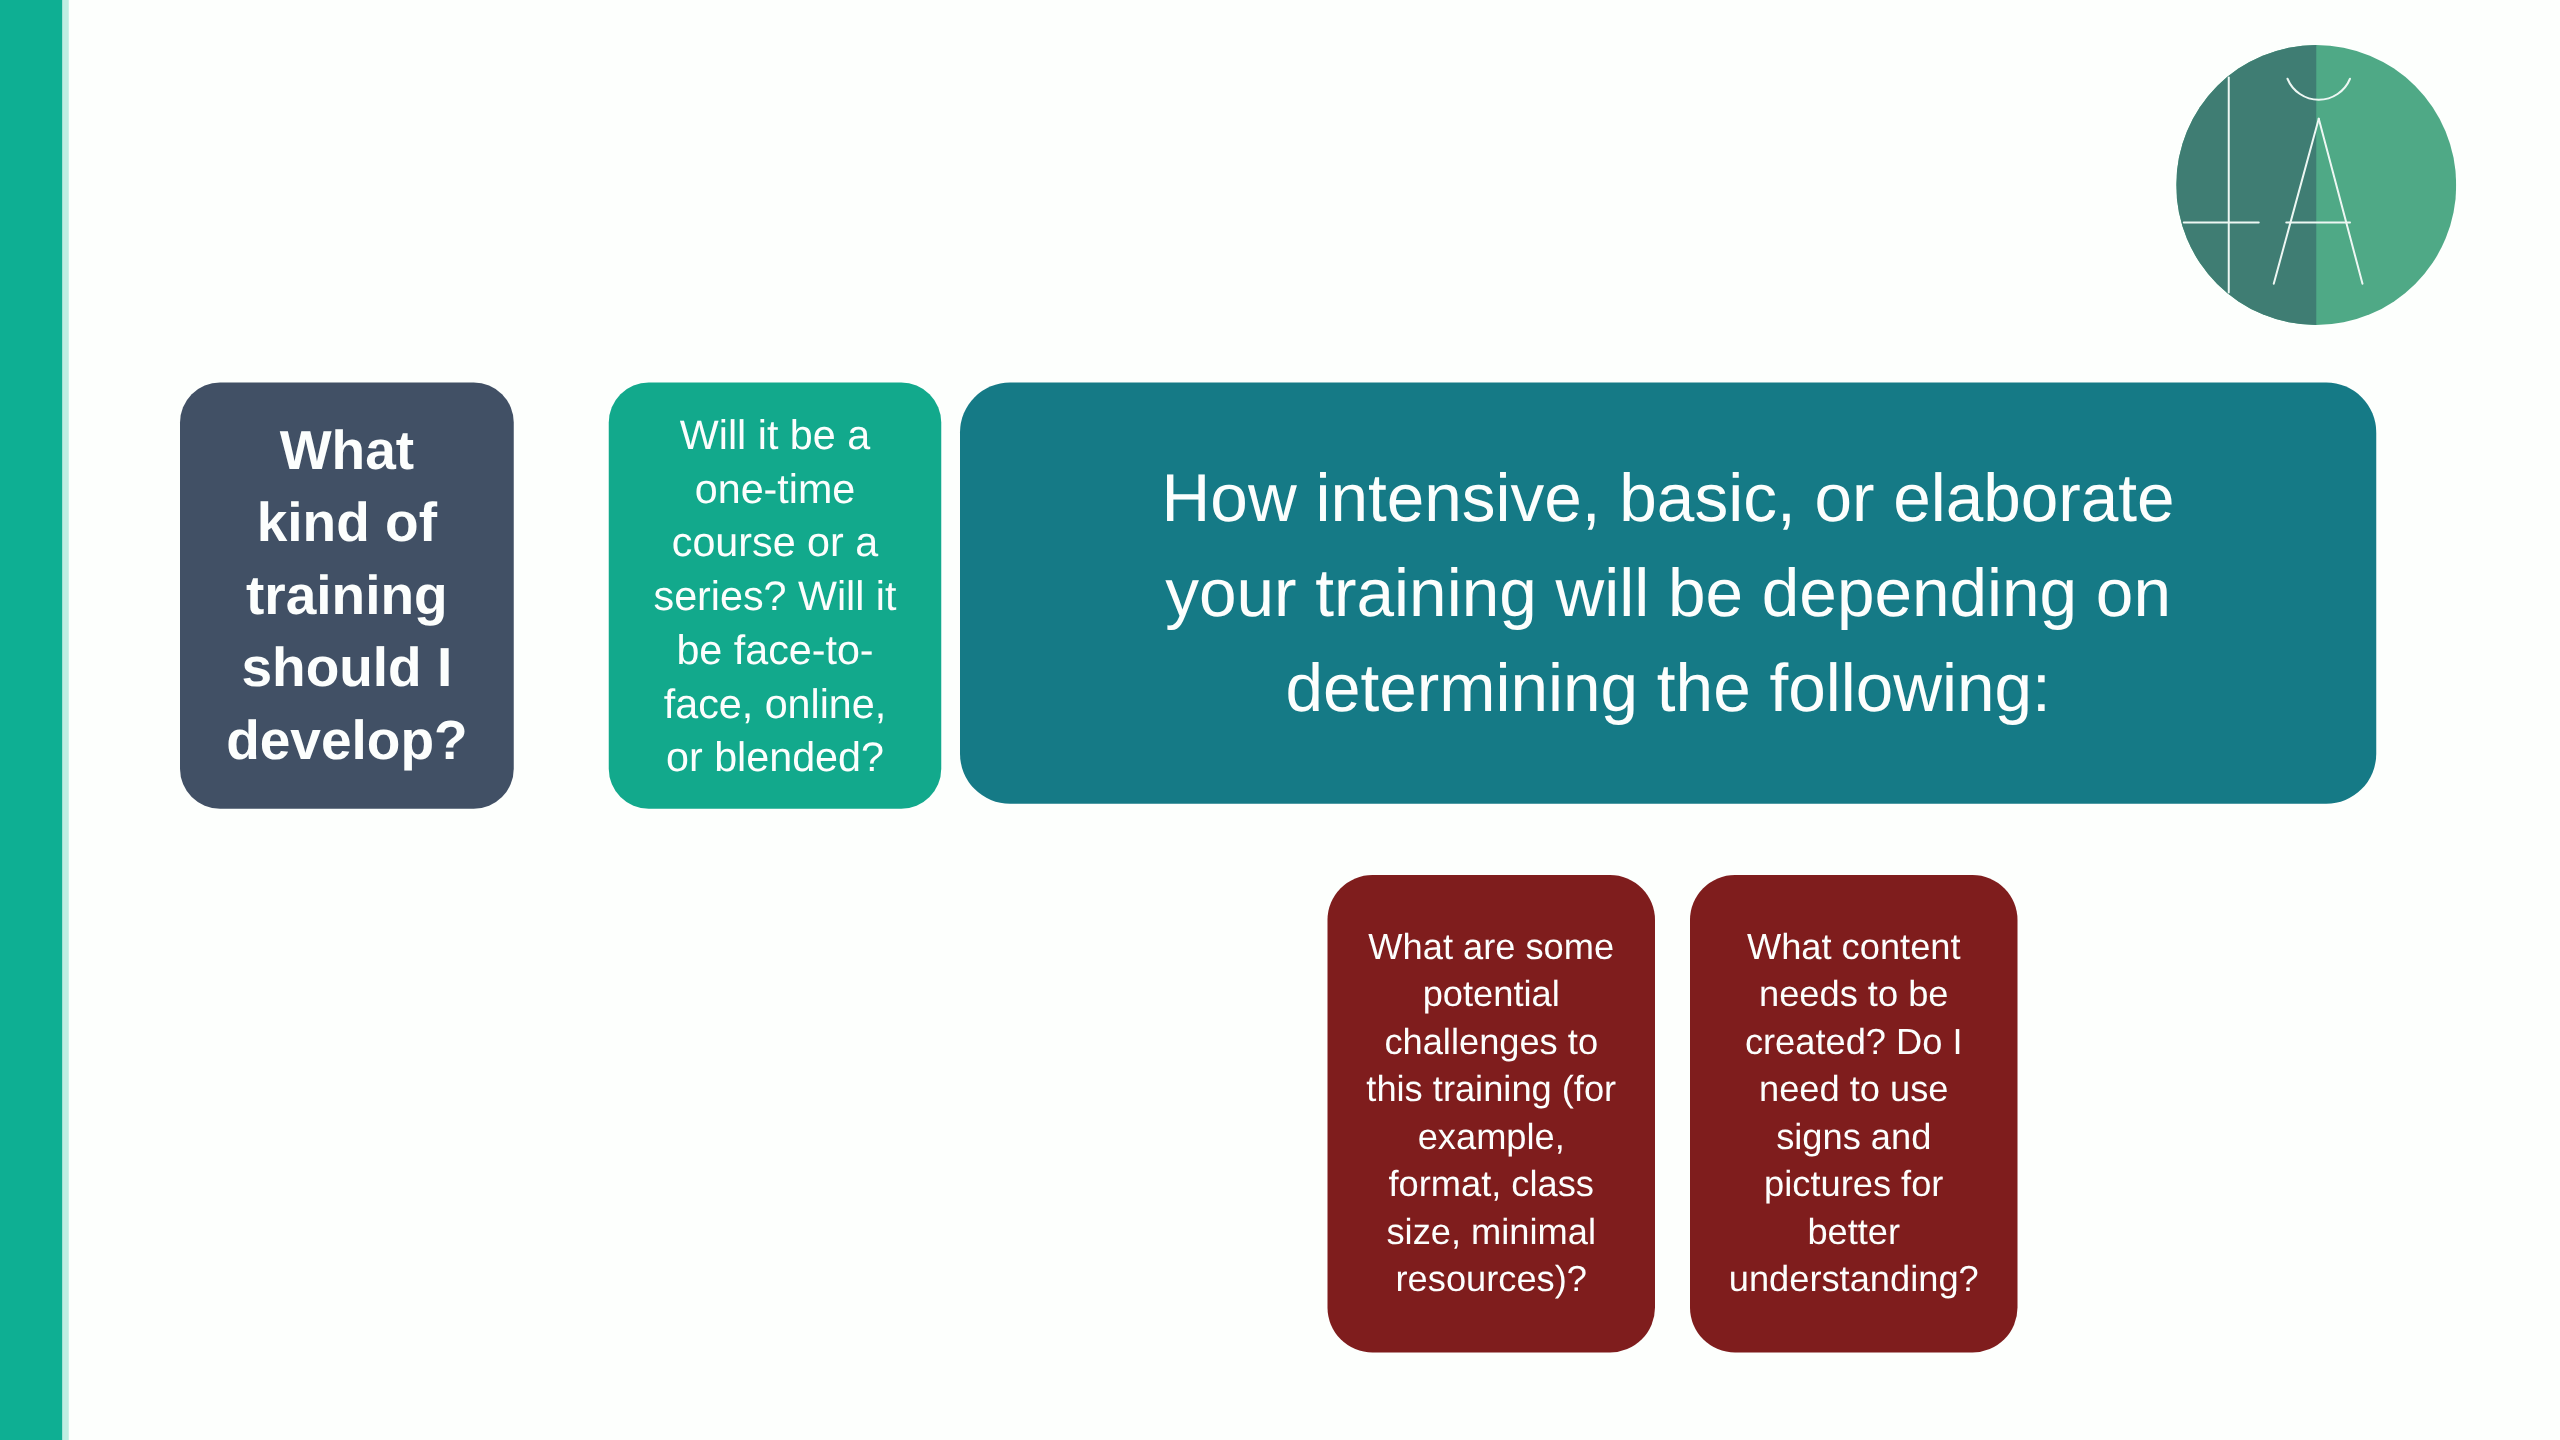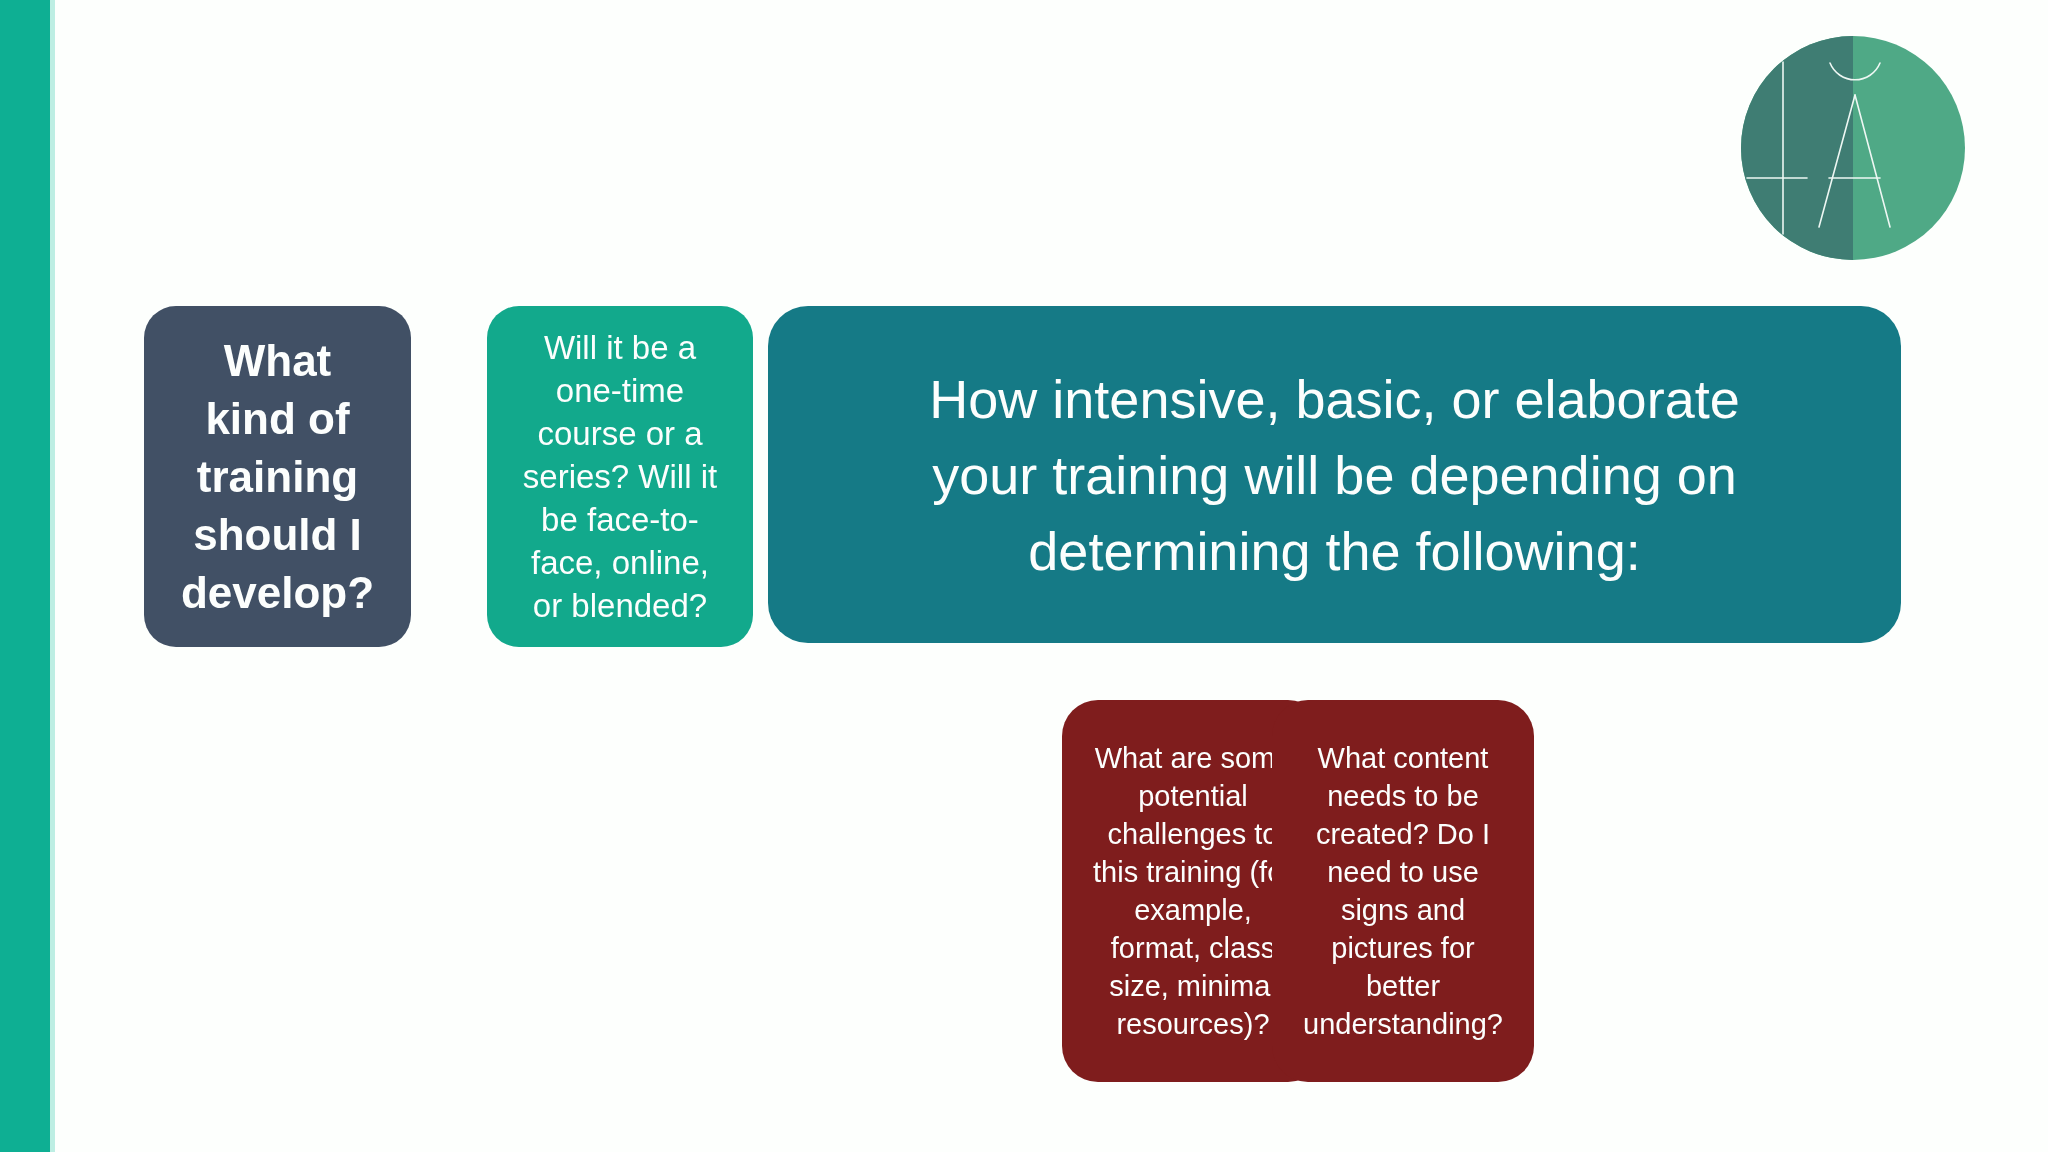--- a/index.html
+++ b/index.html
@@ -46,21 +46,21 @@
     padding:10px 40px;
   }
   .card-sub{
     top:700px;width:262px;height:382px;
     background:#7f1d1d;border-radius:36px;
     font-size:29px;line-height:38px;
     padding:8px 10px;
   }
   .card-sub-0{left:772px;}
   .card-sub-1{left:1062px;}
-  .card-sub-2{left:1272px;}
+  .card-sub-2{left:1352px;}
   .card-sub-3{left:1642px;}
   .logo{
     position:absolute;left:1741px;top:36px;width:224px;height:224px;
   }
   .logo svg{display:block;width:100%;height:100%;}
 </style>
 </head>
 <body>
 
 <div class="slide">

